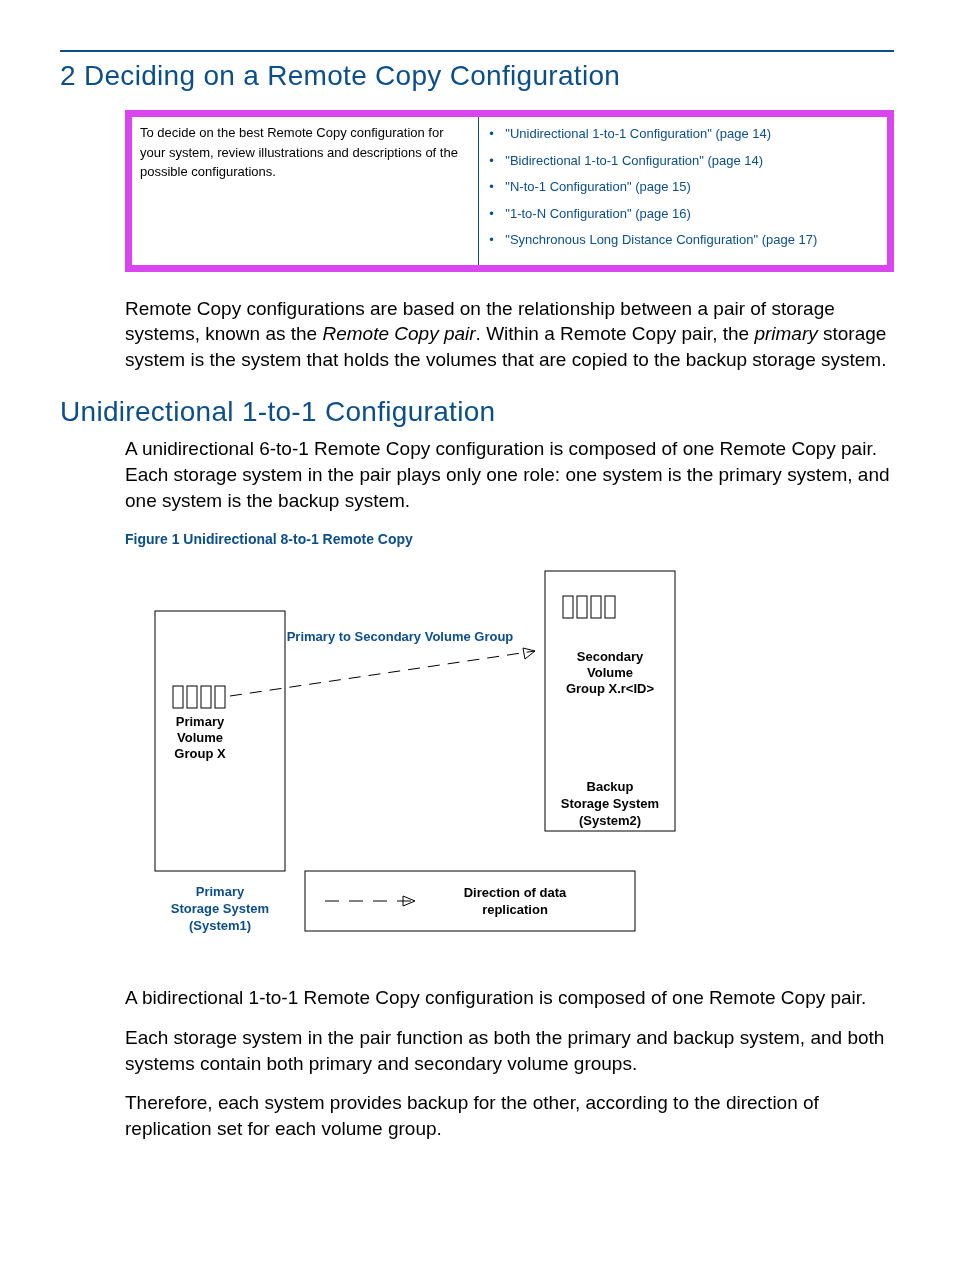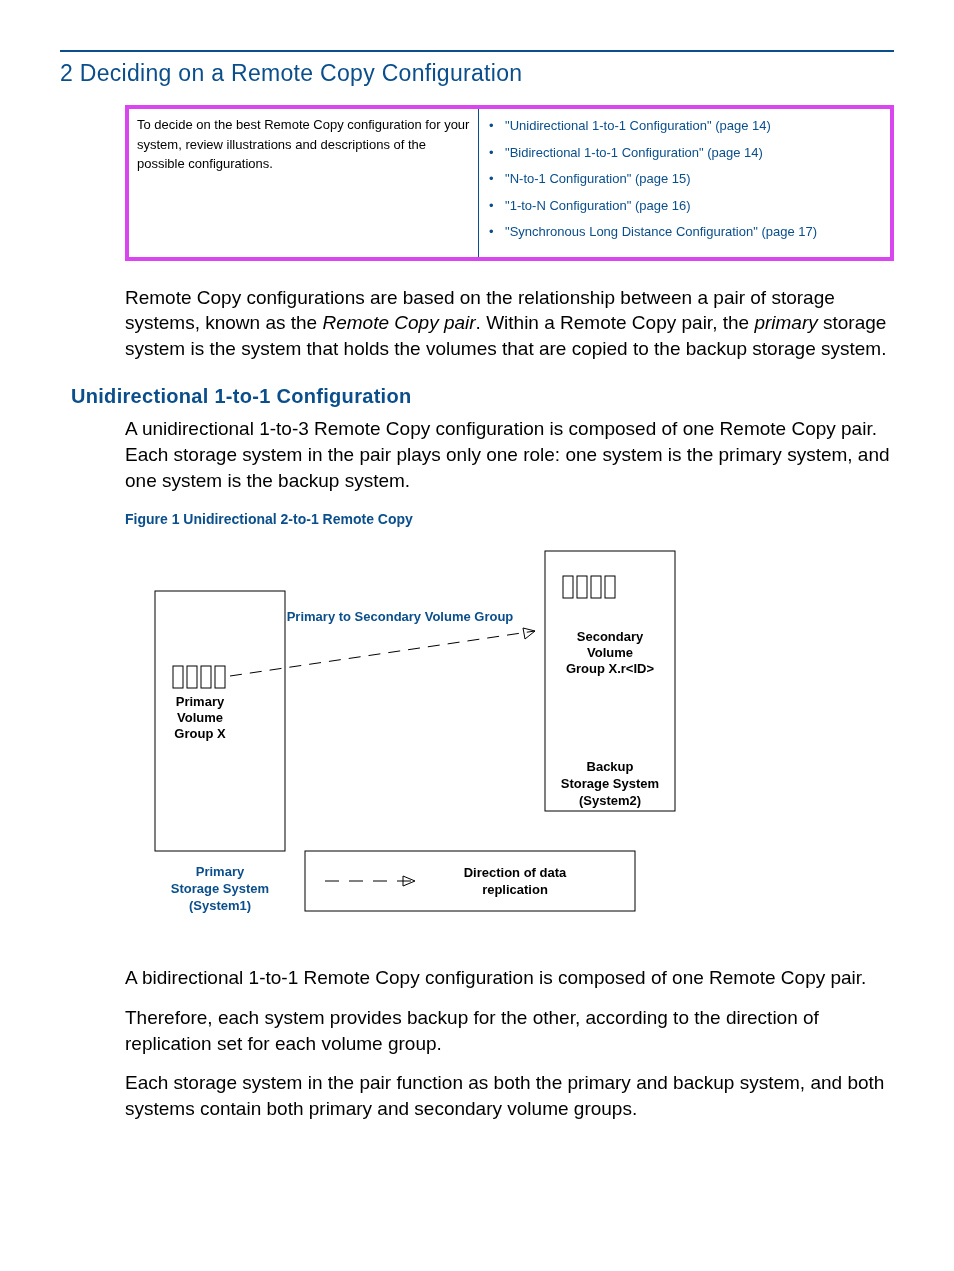--- a/index.html
+++ b/index.html
@@ -14,38 +14,38 @@
     padding: 50px 60px 30px 60px;
     box-sizing: border-box;
   }
   .top-rule {
     border-top: 2px solid #0a4e8c;
     margin-bottom: 8px;
   }
   h1 {
     font-weight: 300;
     color: #0a4e8c;
-    font-size: 23px;
+    font-size: 28px;
     margin: 0 0 18px 0;
     letter-spacing: 0.3px;
     font-stretch: condensed;
   }
   h2 {
-    font-weight: 700;
+    font-weight: 400;
     color: #0a4e8c;
-    font-size: 20px;
-    margin: 24px 0 8px 11px;
+    font-size: 28px;
+    margin: 24px 0 8px 0;
     letter-spacing: 0.3px;
     font-stretch: condensed;
   }
   .content {
     padding-left: 65px;
   }
   .box-table {
-    border: 4px solid #d946ef;
+    border: 7px solid #d946ef;
     display: flex;
     font-size: 13px;
     line-height: 1.5;
     margin-bottom: 24px;
   }
   .box-left {
     width: 46%;
     padding: 6px 8px;
     border-right: 1px solid #0a4e8c;
     box-sizing: border-box;
@@ -116,22 +116,22 @@
       </div>
     </div>
 
     <p class="body">
       Remote Copy configurations are based on the relationship between a pair of storage systems, known as the <span class="italic">Remote Copy pair</span>. Within a Remote Copy pair, the <span class="italic">primary</span> storage system is the system that holds the volumes that are copied to the backup storage system.
     </p>
   </div>
 
   <h2>Unidirectional 1-to-1 Configuration</h2>
   <div class="content">
-    <p class="body">A unidirectional 1-to-3 Remote Copy configuration is composed of one Remote Copy pair. Each storage system in the pair plays only one role: one system is the primary system, and one system is the backup system.</p>
-    <div class="fig-caption">Figure 1 Unidirectional 2-to-1 Remote Copy</div>
+    <p class="body">A unidirectional 6-to-1 Remote Copy configuration is composed of one Remote Copy pair. Each storage system in the pair plays only one role: one system is the primary system, and one system is the backup system.</p>
+    <div class="fig-caption">Figure 1 Unidirectional 8-to-1 Remote Copy</div>
 
     <div class="diagram">
       <svg width="620" height="400" viewBox="0 0 620 400">
 
         <rect x="30" y="50" width="130" height="260" fill="none" stroke="#000" stroke-width="1"></rect>
 
         <g stroke="#000" fill="none" stroke-width="1">
           <rect x="48" y="125" width="10" height="22"></rect>
           <rect x="62" y="125" width="10" height="22"></rect>
           <rect x="76" y="125" width="10" height="22"></rect>
@@ -168,17 +168,17 @@
         <line x1="200" y1="340" x2="290" y2="340" stroke="#000" stroke-width="1" stroke-dasharray="14 10"></line>
         <polygon points="290,340 278,335 278,345" fill="none" stroke="#000"></polygon>
         <text x="390" y="336" text-anchor="middle" class="bold" font-size="13">Direction of data</text>
         <text x="390" y="353" text-anchor="middle" class="bold" font-size="13">replication</text>
       </svg>
     </div>
   </div>
 
   <div class="content">
     <p class="body">A bidirectional 1-to-1 Remote Copy configuration is composed of one Remote Copy pair.</p>
+    <p class="body">Each storage system in the pair function as both the primary and backup system, and both systems contain both primary and secondary volume groups.</p>
     <p class="body">Therefore, each system provides backup for the other, according to the direction of replication set for each volume group.</p>
-    <p class="body">Each storage system in the pair function as both the primary and backup system, and both systems contain both primary and secondary volume groups.</p>
   </div>
 
 </div>
 
 </body></html>

